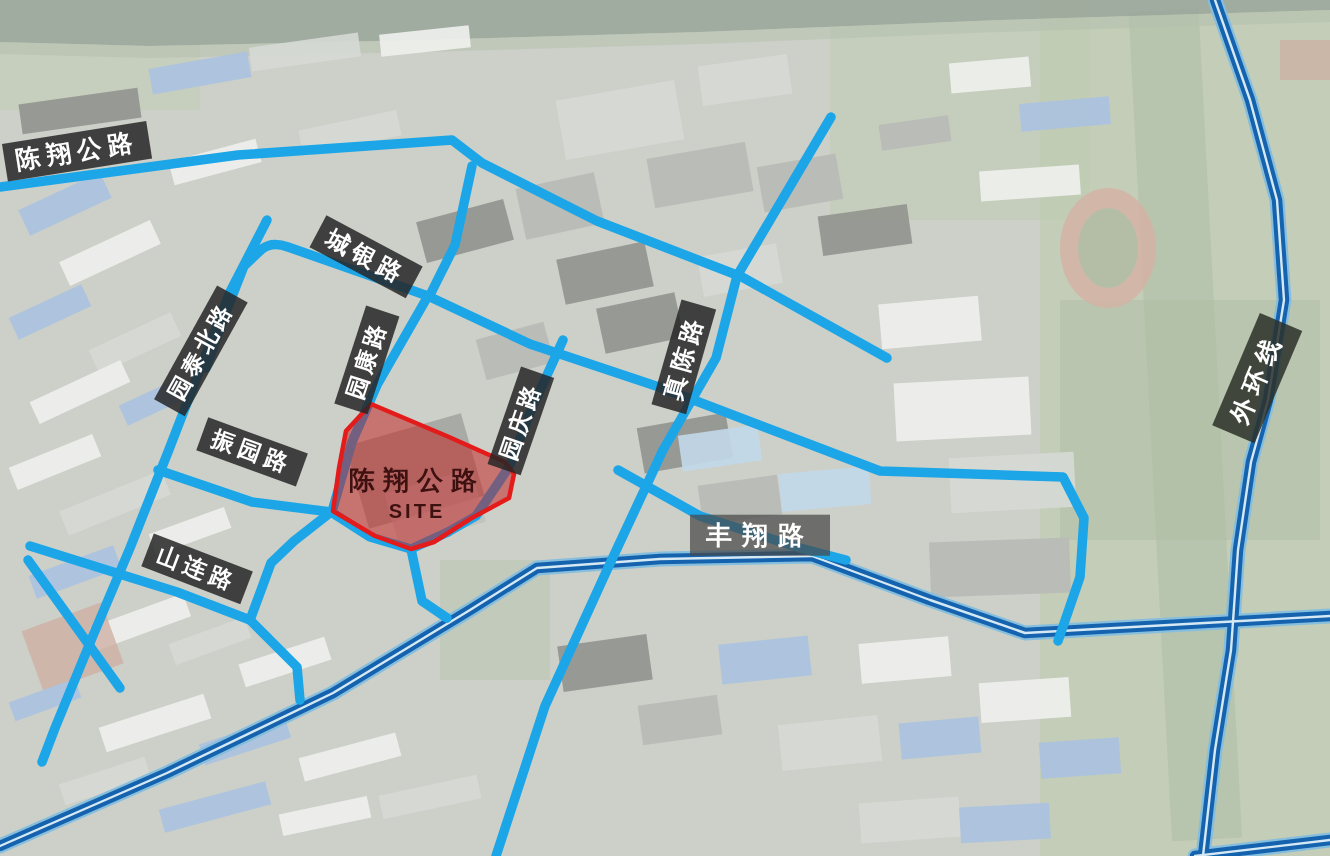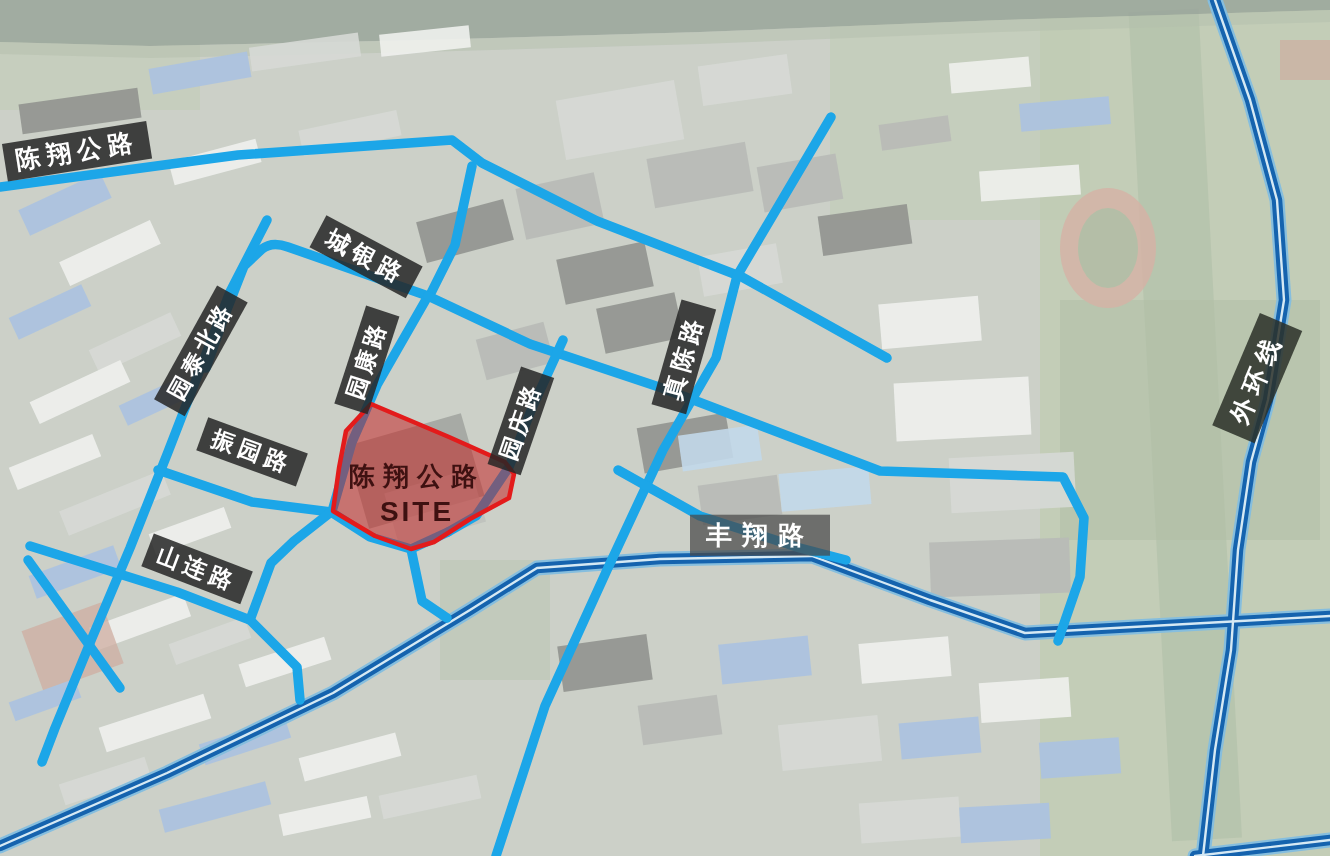--- a/index.html
+++ b/index.html
@@ -19,21 +19,21 @@
     position:absolute;transform:translate(-50%,-50%) rotate(var(--rot,0deg));
     background:rgba(38,38,38,.85);color:#fff;font-weight:bold;
     padding:5px 11px;white-space:nowrap;line-height:1.1;
     font-size:24px;letter-spacing:5px;
   }
   .site-label{
     position:absolute;left:417px;top:493px;transform:translate(-50%,-50%);
     text-align:center;color:#3e1111;font-weight:bold;white-space:nowrap;
   }
   .site-label .zh{font-size:26px;letter-spacing:8px;}
-  .site-label .en{font-size:28px;letter-spacing:3px;margin-top:2px;}
+  .site-label .en{font-size:20px;letter-spacing:3px;margin-top:2px;}
 </style>
 </head>
 <body>
 
 <div id="map-root">
 
   <svg width="1330" height="856" viewBox="0 0 1330 856">
 
     <g>
       <rect x="0" y="0" width="1330" height="856" fill="#b6bcb1"></rect>

